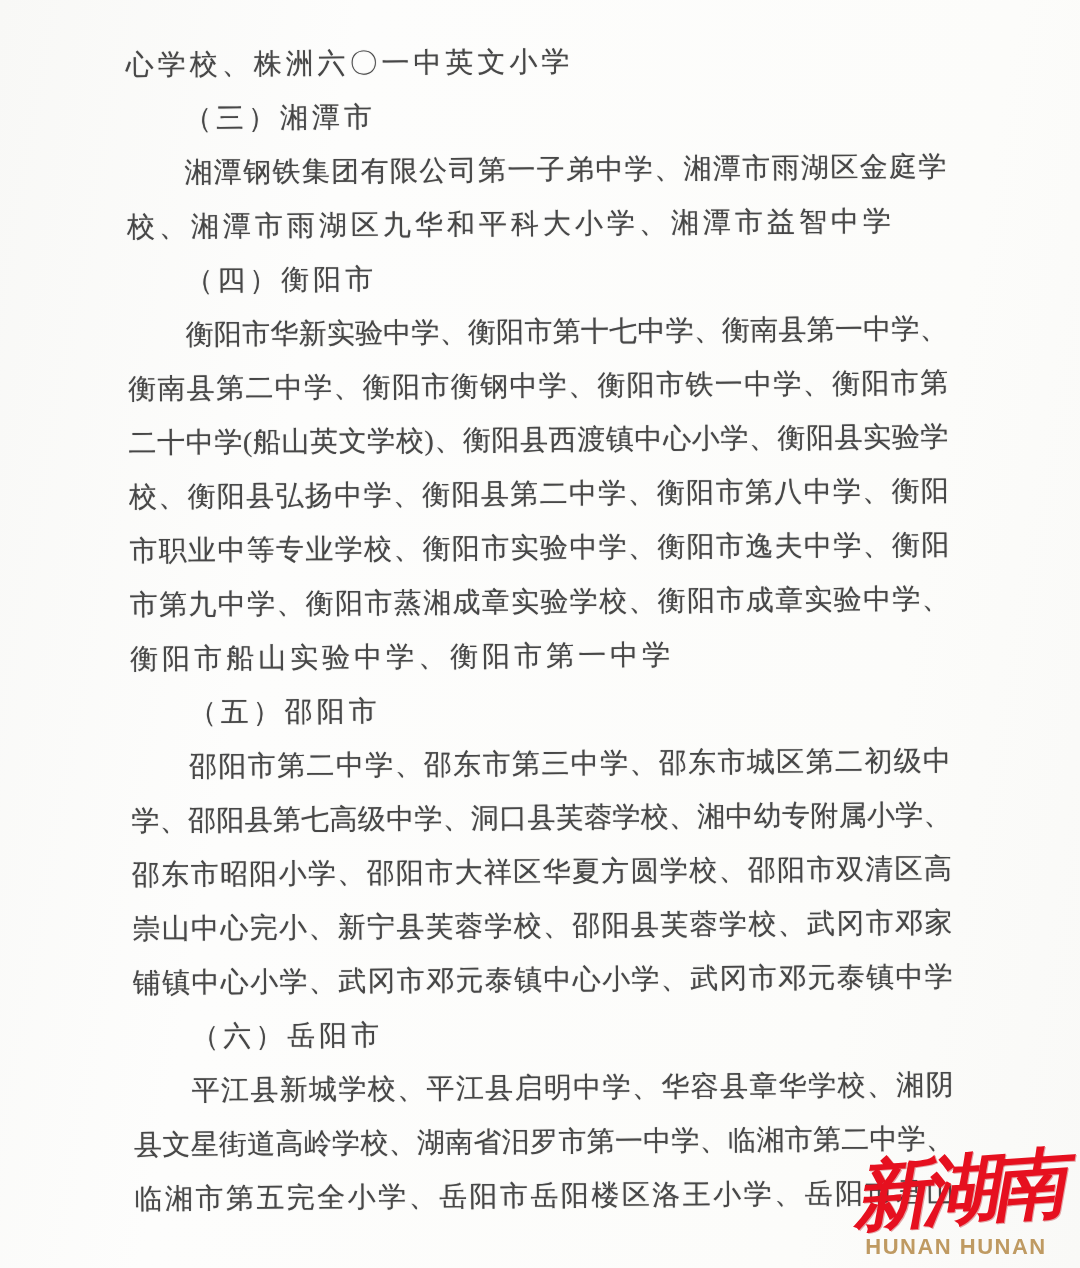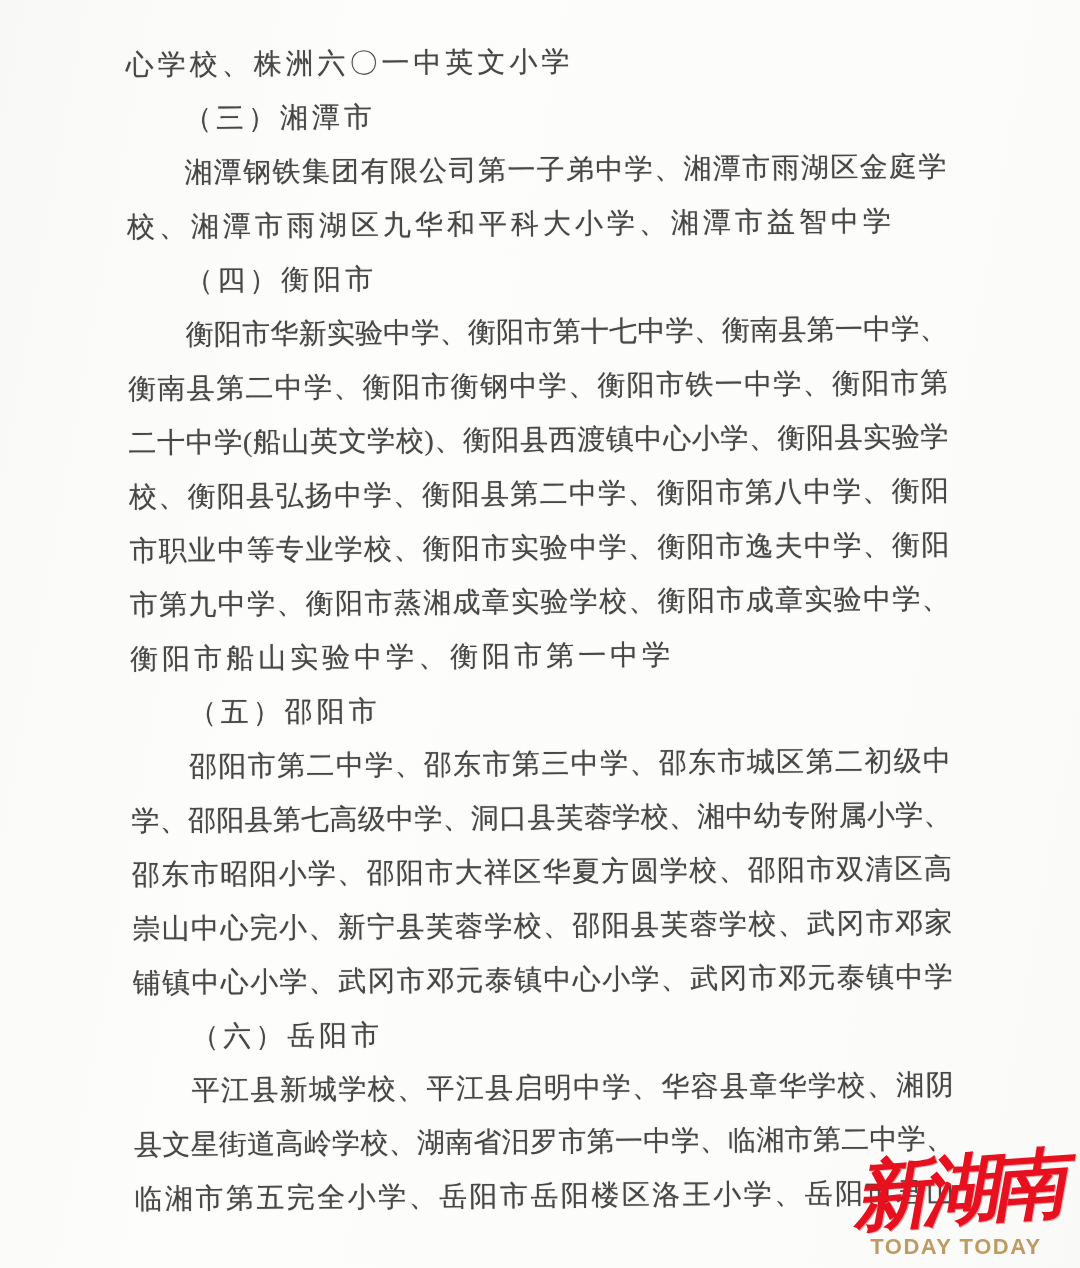--- a/index.html
+++ b/index.html
@@ -97,15 +97,15 @@
       <div class="line justify">邵东市昭阳小学、邵阳市大祥区华夏方圆学校、邵阳市双清区高</div>
       <div class="line justify">崇山中心完小、新宁县芙蓉学校、邵阳县芙蓉学校、武冈市邓家</div>
       <div class="line justify">铺镇中心小学、武冈市邓元泰镇中心小学、武冈市邓元泰镇中学</div>
       <div class="line indent">（六）岳阳市</div>
       <div class="line indent justify">平江县新城学校、平江县启明中学、华容县章华学校、湘阴</div>
       <div class="line justify">县文星街道高岭学校、湖南省汨罗市第一中学、临湘市第二中学、</div>
       <div class="line justify">临湘市第五完全小学、岳阳市岳阳楼区洛王小学、岳阳市君山</div>
     </div>
   <div class="watermark">
     <div class="wm-logo" style="color: rgb(230, 16, 31);">新湖南</div>
-    <div class="wm-sub" style="color: rgb(191, 154, 98);">TODAY TODAY</div>
+    <div class="wm-sub" style="color: rgb(191, 154, 98);">HUNAN HUNAN</div>
   </div>
 </div>
 
 </body></html>

